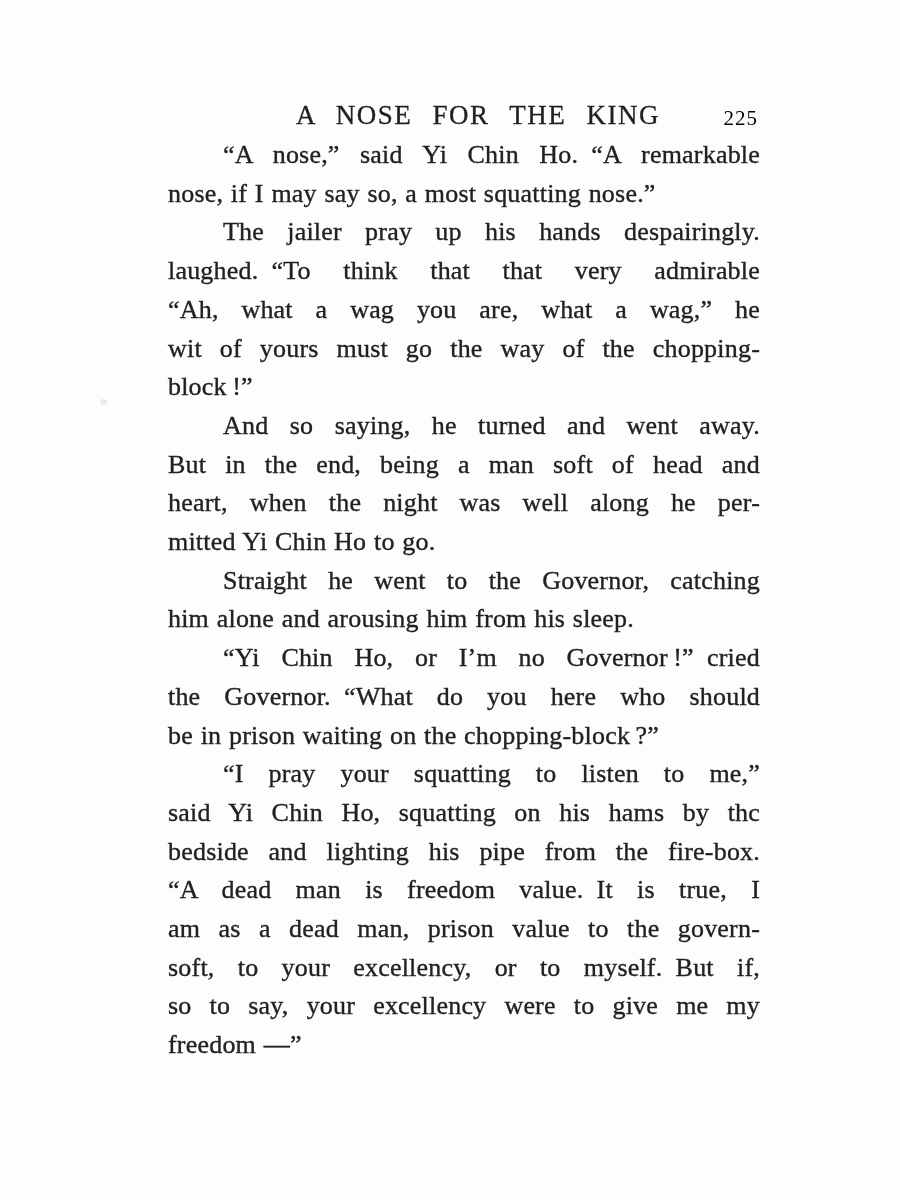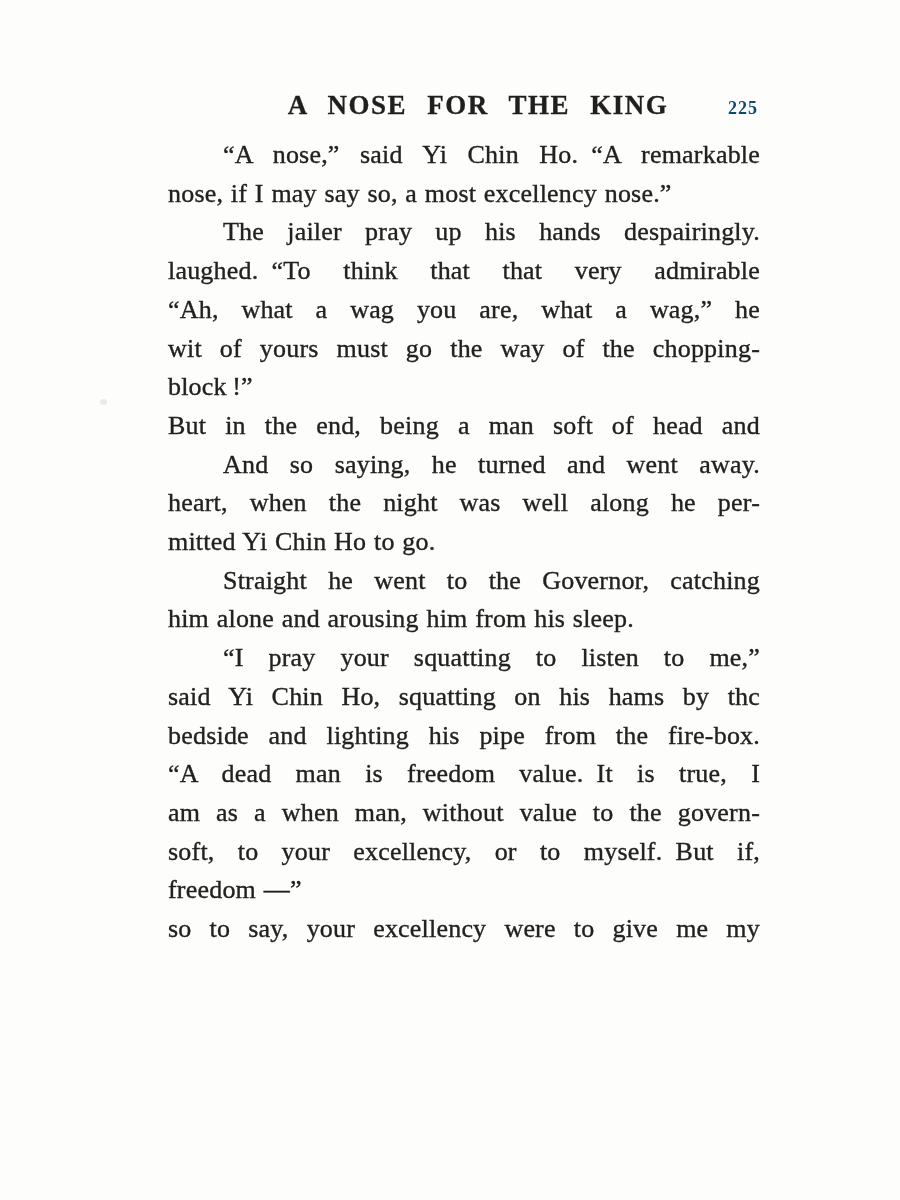--- a/index.html
+++ b/index.html
@@ -16,48 +16,47 @@
     color: #222120;
   }
   .page {
     position: absolute;
     inset: 0;
     background: #fdfdfc;
   }
   
   .running-header {
     position: absolute;
-    top: 90px;
+    top: 100px;
     left: 168px;
     width: 592px;
     height: 34px;
-    font-weight: bold;
   }
   .header-title {
     position: absolute;
     left: 50%;
     transform: translateX(-50%);
     margin-left: 14px;
     top: 0;
     font-size: 27px;
     line-height: 30px;
     letter-spacing: 1.5px;
     word-spacing: 12px;
     white-space: nowrap;
     color: #201f1e;
     -webkit-text-stroke: 0.3px #201f1e;
   }
   .page-number {
     position: absolute;
     right: 2px;
     top: 7px;
-    font-size: 18px;
+    font-size: 21px;
     line-height: 22px;
     letter-spacing: 1px;
-    color: #0c4a6e;
+    color: #000000;
   }
   
   .body-text {
     position: absolute;
     top: 136px;
     left: 168px;
     width: 592px;
     font-size: 26px;
     line-height: 38.7px;
     letter-spacing: 0.2px;
@@ -95,46 +94,51 @@
 <div class="page">
 
   <div class="running-header">
     <span class="header-title">A NOSE FOR THE KING</span>
     <span class="page-number">225</span>
   </div>
 
   <div class="body-text">
       <div class="paragraph">
         <div class="line indent">“A nose,” said Yi Chin Ho. “A remarkable</div>
-        <div class="line final">nose, if I may say so, a most excellency nose.”</div>
+        <div class="line final">nose, if I may say so, a most squatting nose.”</div>
       </div>
       <div class="paragraph">
         <div class="line indent">The jailer pray up his hands despairingly.</div>
         <div class="line">laughed. “To think that that very admirable</div>
         <div class="line">“Ah, what a wag you are, what a wag,” he</div>
         <div class="line">wit of yours must go the way of the chopping-</div>
         <div class="line final">block !”</div>
       </div>
       <div class="paragraph">
+        <div class="line indent">And so saying, he turned and went away.</div>
         <div class="line">But in the end, being a man soft of head and</div>
-        <div class="line indent">And so saying, he turned and went away.</div>
         <div class="line">heart, when the night was well along he per-</div>
         <div class="line final">mitted Yi Chin Ho to go.</div>
       </div>
       <div class="paragraph">
         <div class="line indent">Straight he went to the Governor, catching</div>
         <div class="line final">him alone and arousing him from his sleep.</div>
       </div>
       <div class="paragraph">
+        <div class="line indent">“Yi Chin Ho, or I’m no Governor !” cried</div>
+        <div class="line">the Governor. “What do you here who should</div>
+        <div class="line final">be in prison waiting on the chopping-block ?”</div>
+      </div>
+      <div class="paragraph">
         <div class="line indent">“I pray your squatting to listen to me,”</div>
         <div class="line">said Yi Chin Ho, squatting on his hams by thc</div>
         <div class="line">bedside and lighting his pipe from the fire-box.</div>
         <div class="line">“A dead man is freedom value. It is true, I</div>
-        <div class="line">am as a when man, without value to the govern-</div>
+        <div class="line">am as a dead man, prison value to the govern-</div>
         <div class="line">soft, to your excellency, or to myself. But if,</div>
+        <div class="line">so to say, your excellency were to give me my</div>
         <div class="line final">freedom —”</div>
-        <div class="line">so to say, your excellency were to give me my</div>
       </div>
     </div>
 
   <div class="scan-speck"></div>
 
 </div>
 
 </body></html>

